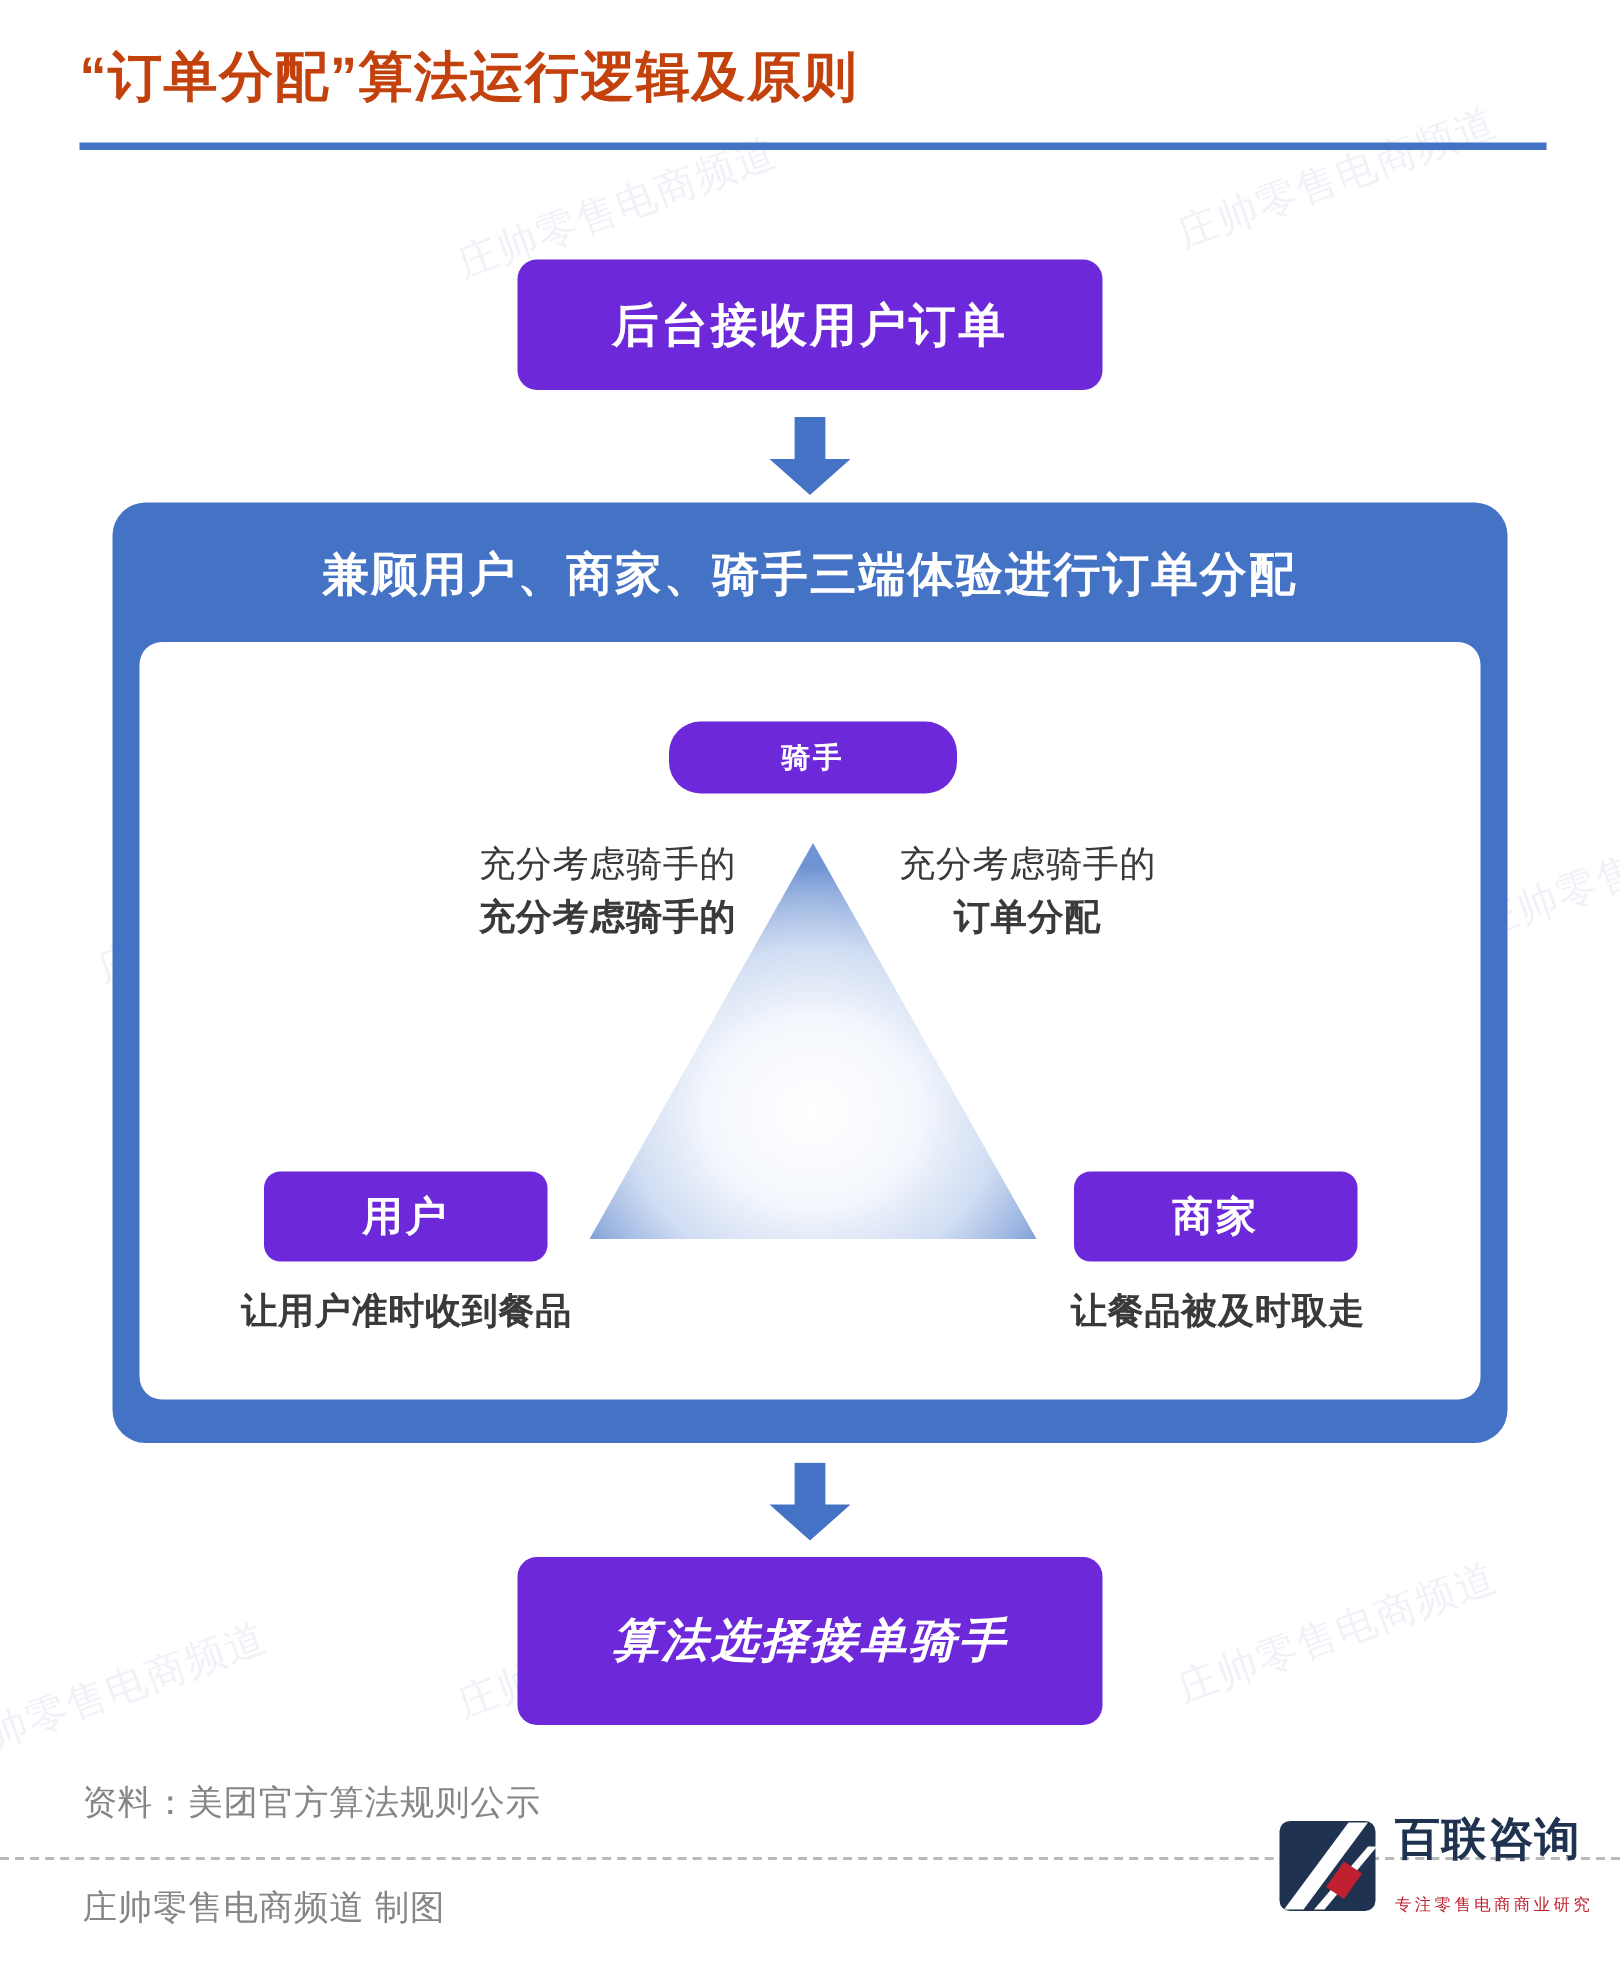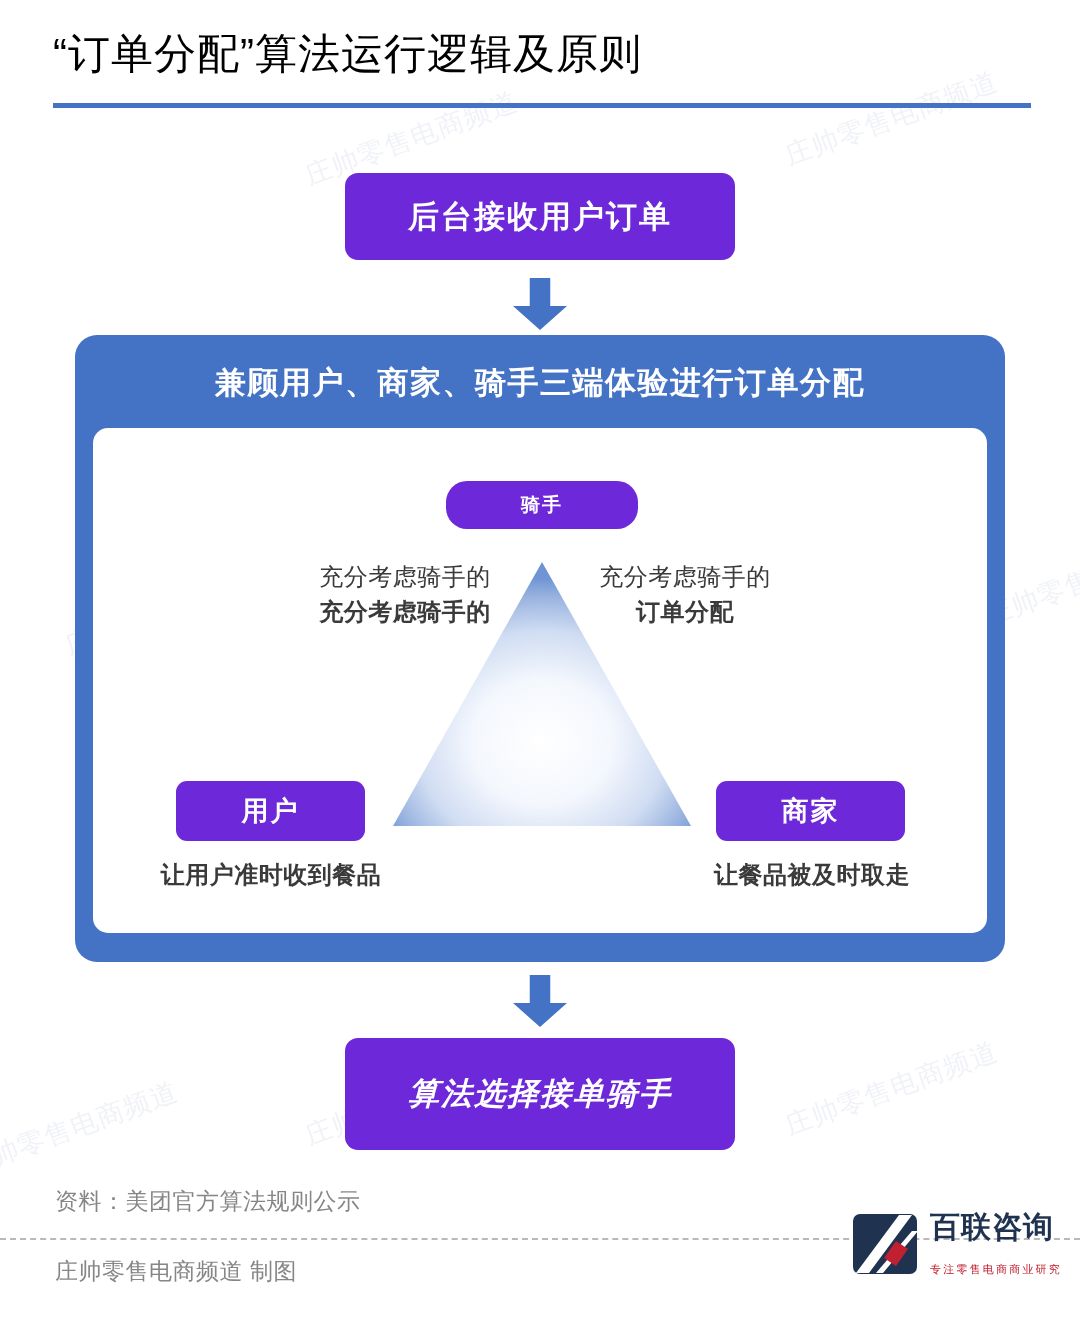--- a/index.html
+++ b/index.html
@@ -38,23 +38,23 @@
 
   
   #title-block {
     position: absolute;
     left: 53px;
     top: 28px;
     width: 980px;
     z-index: 10;
   }
   #page-title {
-    font-size: 42px;
-    font-weight: normal;
-    color: #000000;
+    font-size: 36px;
+    font-weight: bold;
+    color: #c2410c;
     letter-spacing: 1px;
     line-height: 1.25;
     white-space: nowrap;
   }
   #title-rule {
     margin-top: 22px;
     width: 978px;
     height: 5px;
     background: #4472c4;
   }

